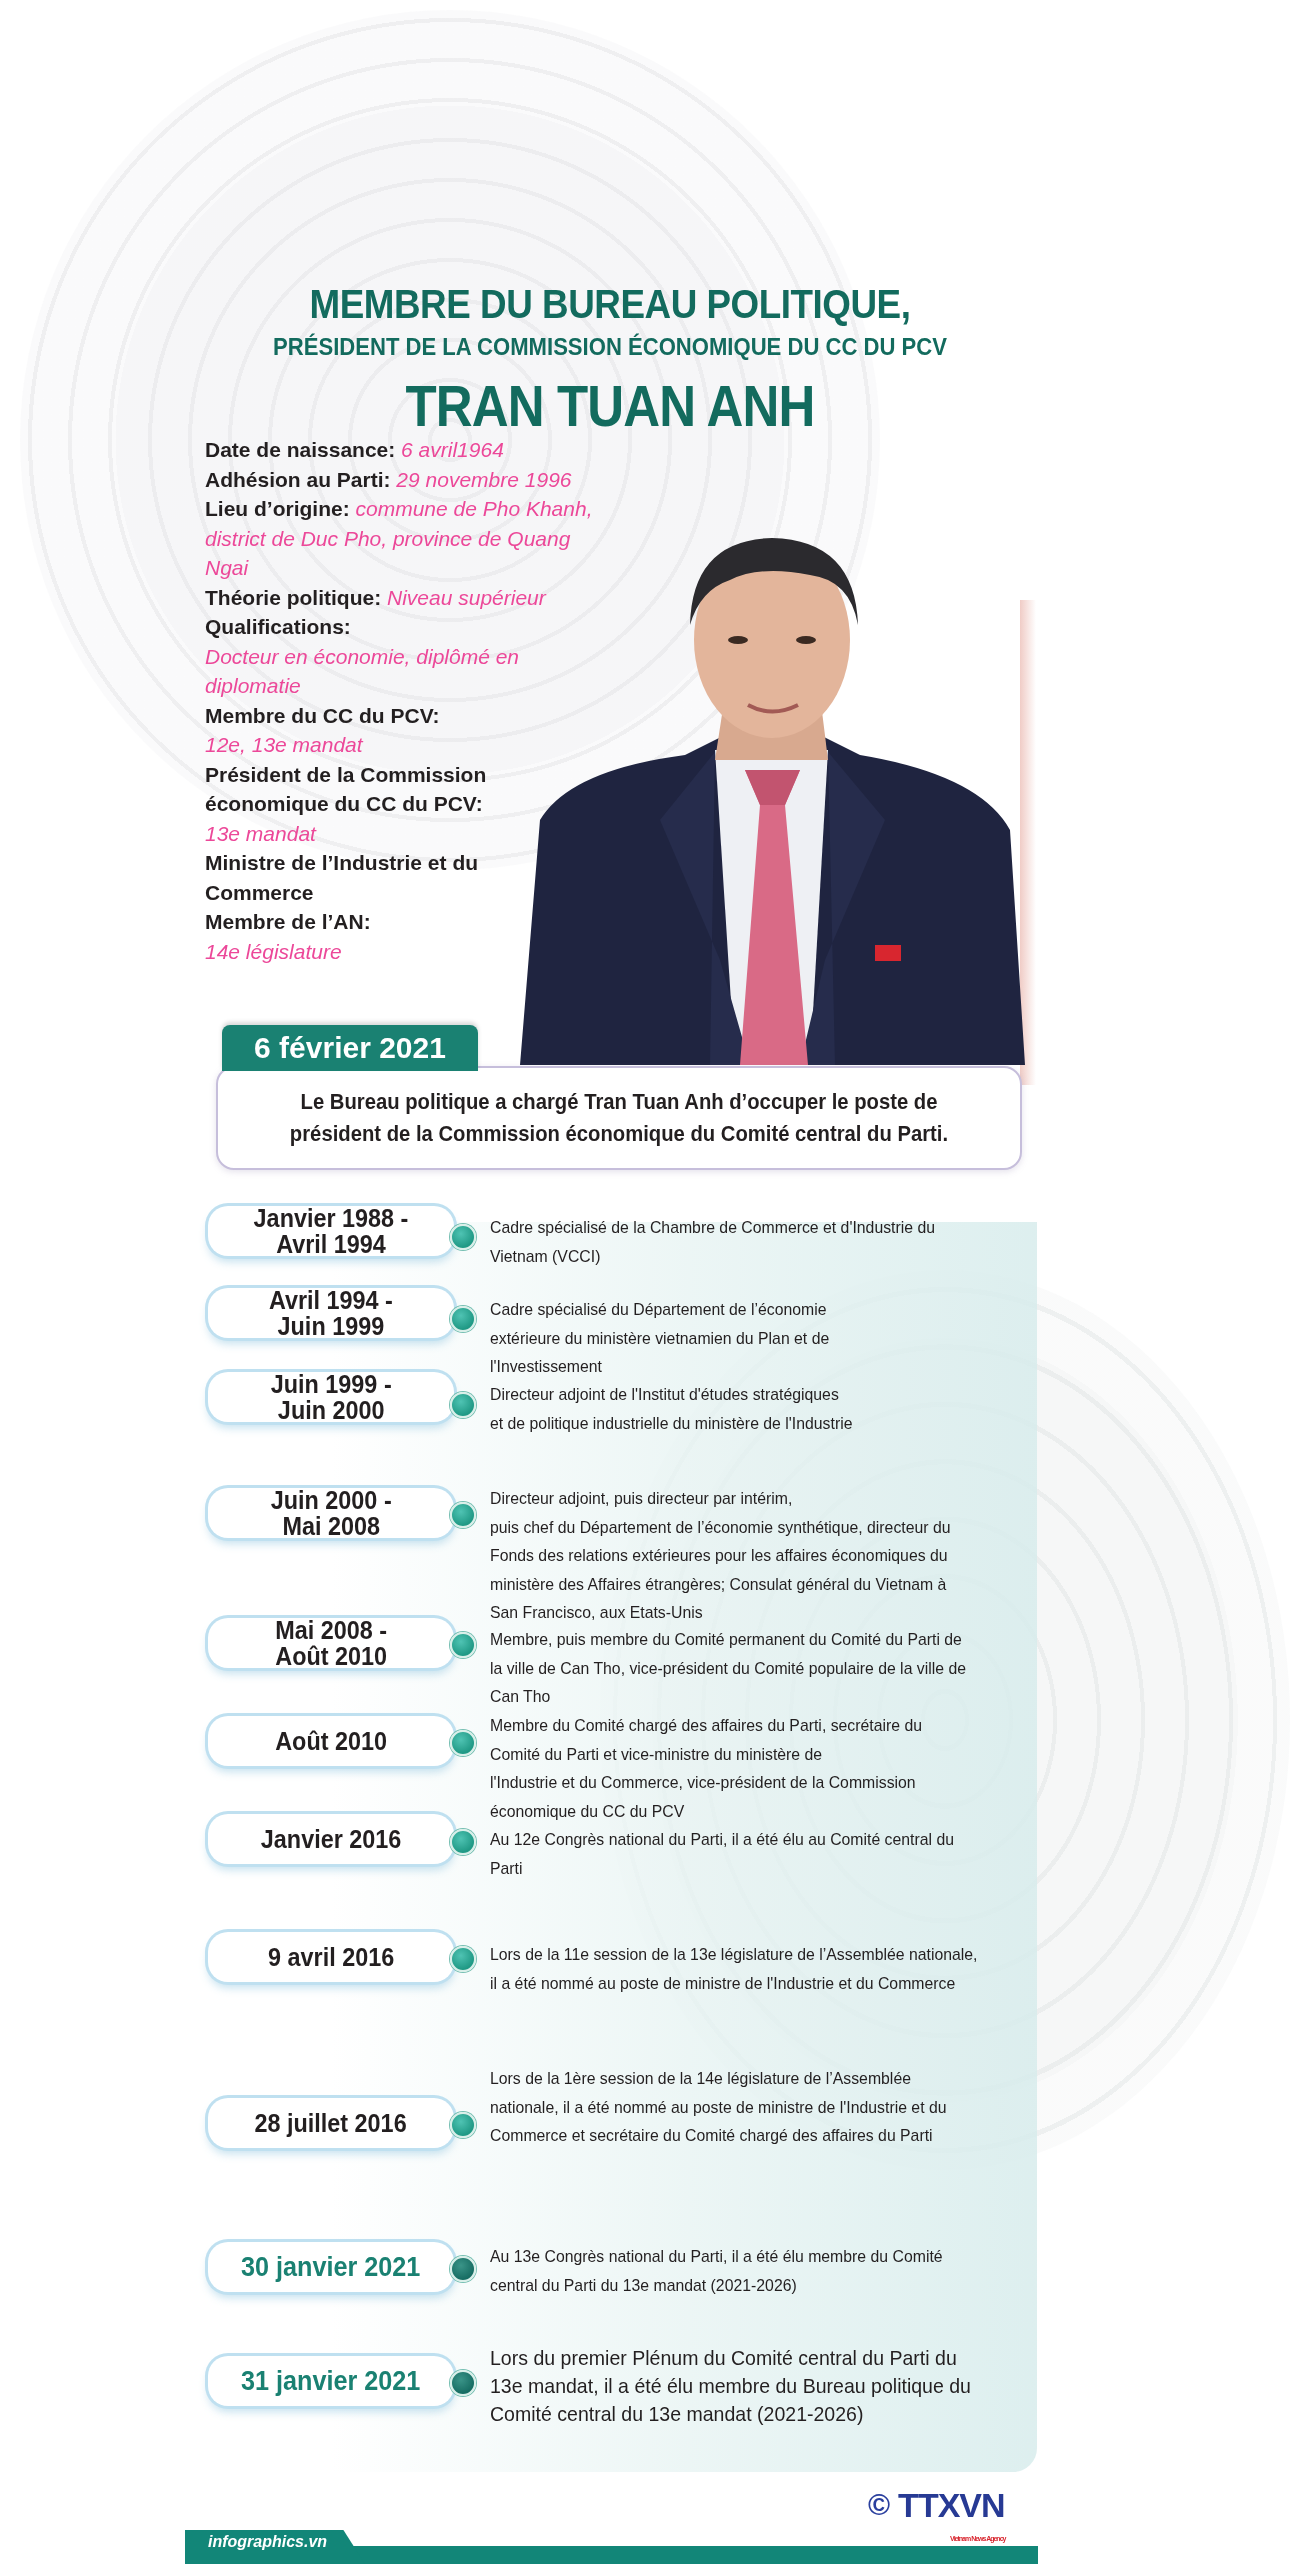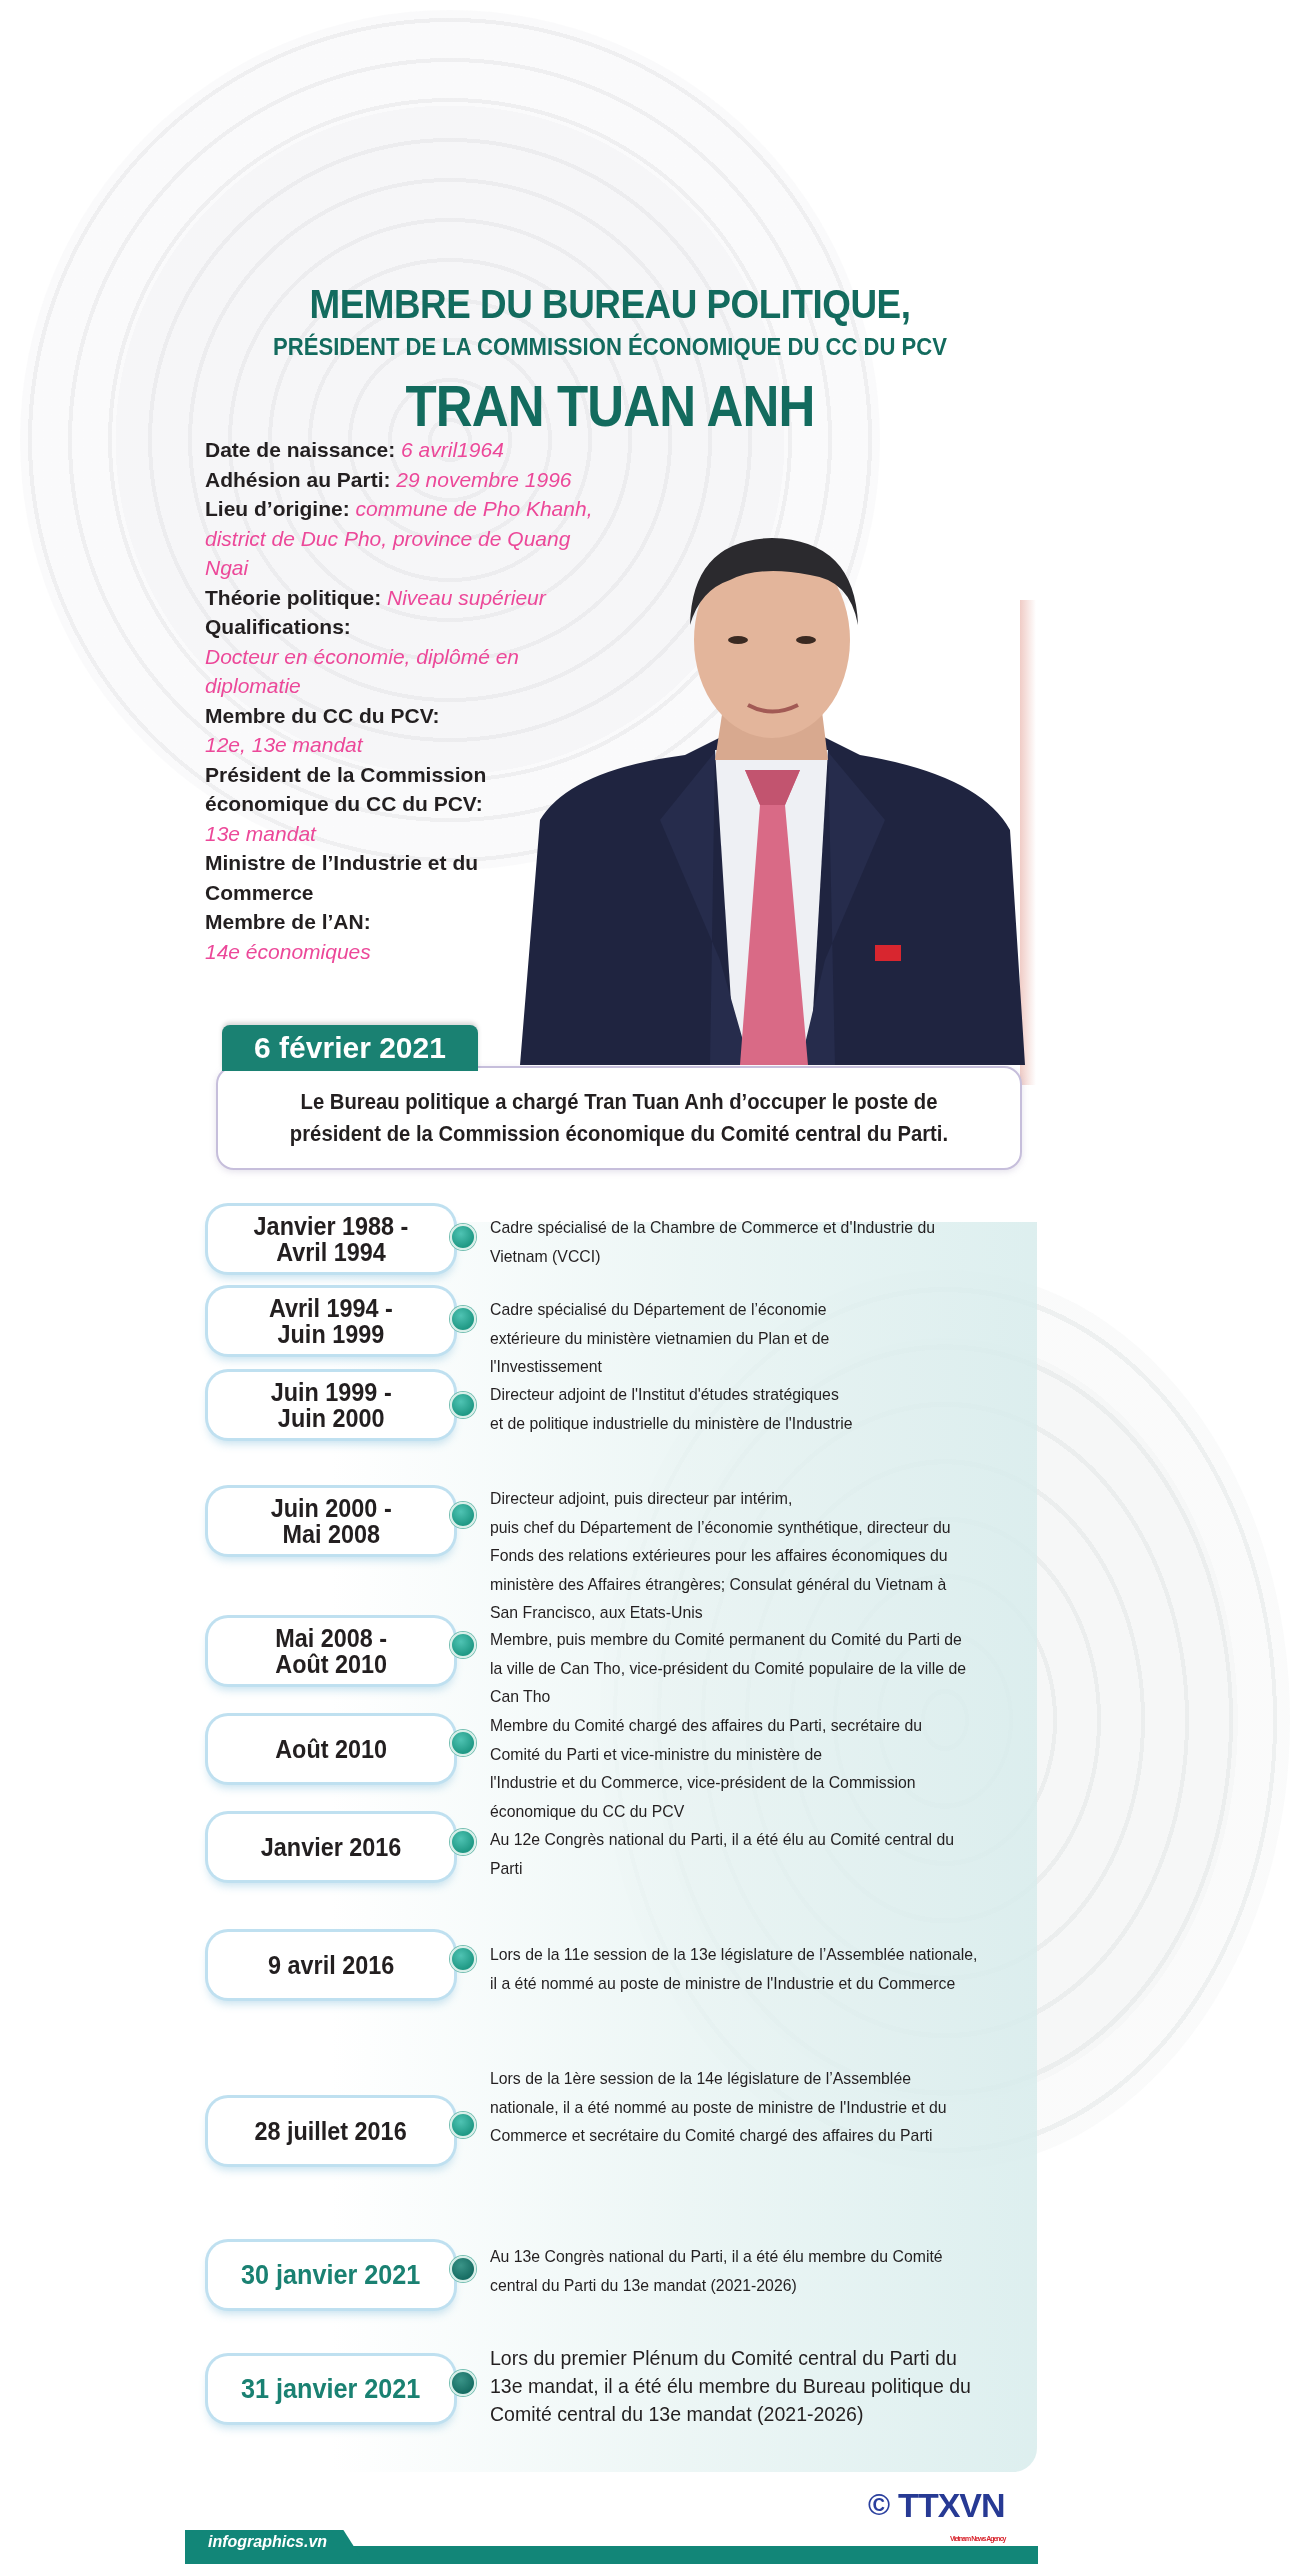--- a/index.html
+++ b/index.html
@@ -45,21 +45,21 @@
   
   .hl-tag { position: absolute; left: 222px; top: 1025px; width: 256px; height: 46px; background: #1a8172; border-radius: 8px 8px 0 0;
     color: #ffffff; font-weight: bold; font-size: 30px; text-align: center; line-height: 46px; box-shadow: 0 -3px 4px rgba(0,0,0,0.15); }
   .hl-box { position: absolute; left: 216px; top: 1066px; width: 806px; height: 104px; border: 2px solid #c6bedb; border-radius: 18px;
     background: #ffffff; box-shadow: 0 2px 6px rgba(150,140,180,0.25); display: flex; align-items: center; justify-content: center; text-align: center; padding: 0 20px; }
   .hl-text { font-size: 22.5px; line-height: 32px; color: #231f20; font-weight: bold; transform: scaleX(0.9); }
 
   
   .tl-panel { position: absolute; left: 330px; top: 1222px; width: 707px; height: 1250px; border-radius: 0 0 24px 0;
     background: linear-gradient(90deg, rgba(255,255,255,0.9) 0%, rgba(230,243,242,0.75) 50%, rgba(215,236,236,0.85) 100%); }
-  .pill { position: absolute; left: 208px; width: 246px; height: 66px; background: #ffffff; border-radius: 20px;
+  .pill { position: absolute; left: 208px; width: 246px; height: 50px; background: #ffffff; border-radius: 20px;
     box-shadow: 0 0 0 3px #bfe0f0, 0 6px 8px rgba(130,190,220,0.45);
     display: flex; align-items: center; justify-content: center; text-align: center; }
   .pill span { font-weight: bold; font-size: 26px; line-height: 26px; color: #231f20; transform: scaleX(0.9); display: inline-block; }
   .pill.green span { color: #1a8172; font-size: 28px; }
   .dot { position: absolute; left: 450px; width: 26px; height: 26px; border-radius: 50%; background: radial-gradient(circle at 40% 35%, #4fc3b3, #209985 70%);
     border: 2px solid #d9efe9; box-shadow: 0 0 0 1px #76bfb2; }
   .dot.dark { background: radial-gradient(circle at 40% 35%, #3a9488, #176d63 70%); }
   .desc { position: absolute; left: 490px; width: 545px; font-size: 17px; line-height: 28.5px; color: #231f20; transform-origin: left top; transform: scaleX(0.93); white-space: pre-line; }
   .desc.big { font-size: 21px; line-height: 28px; }
 
@@ -84,21 +84,21 @@
 
 <div class="bio">
   <div class="row"><span class="lbl">Date de naissance:</span><span class="val"> 6 avril1964</span></div>
   <div class="row"><span class="lbl">Adhésion au Parti:</span><span class="val"> 29 novembre 1996</span></div>
   <div class="row" style="width:395px"><span class="lbl">Lieu d’origine:</span><span class="val"> commune de Pho Khanh, district de Duc Pho, province de Quang Ngai</span></div>
   <div class="row"><span class="lbl">Théorie politique:</span><span class="val"> Niveau supérieur</span></div>
   <div class="row" style="width:340px"><span class="lbl" style="display:block">Qualifications:</span><span class="val">Docteur en économie, diplômé en diplomatie</span></div>
   <div class="row"><span class="lbl" style="display:block">Membre du CC du PCV:</span><span class="val">12e, 13e mandat</span></div>
   <div class="row" style="width:320px"><span class="lbl" style="display:block">Président de la Commission économique du CC du PCV:</span><span class="val">13e mandat</span></div>
   <div class="row" style="width:320px"><span class="lbl">Ministre de l’Industrie et du Commerce</span></div>
-  <div class="row"><span class="lbl" style="display:block">Membre de l’AN:</span><span class="val">14e économiques</span></div>
+  <div class="row"><span class="lbl" style="display:block">Membre de l’AN:</span><span class="val">14e législature</span></div>
 </div>
 
 <div class="shadow-r"></div>
 <div class="photo" aria-label="Portrait de Tran Tuan Anh">
   <svg class="photo-bg" viewBox="0 0 525 545" xmlns="http://www.w3.org/2000/svg">
 
     <path d="M10 545 L30 300 Q60 250 175 235 L215 215 L310 215 L350 235 Q470 255 500 310 L515 545 Z" fill="#1f2440"></path>
 
     <path d="M205 230 L318 230 L300 545 L225 545 Z" fill="#eef0f4"></path>
 

